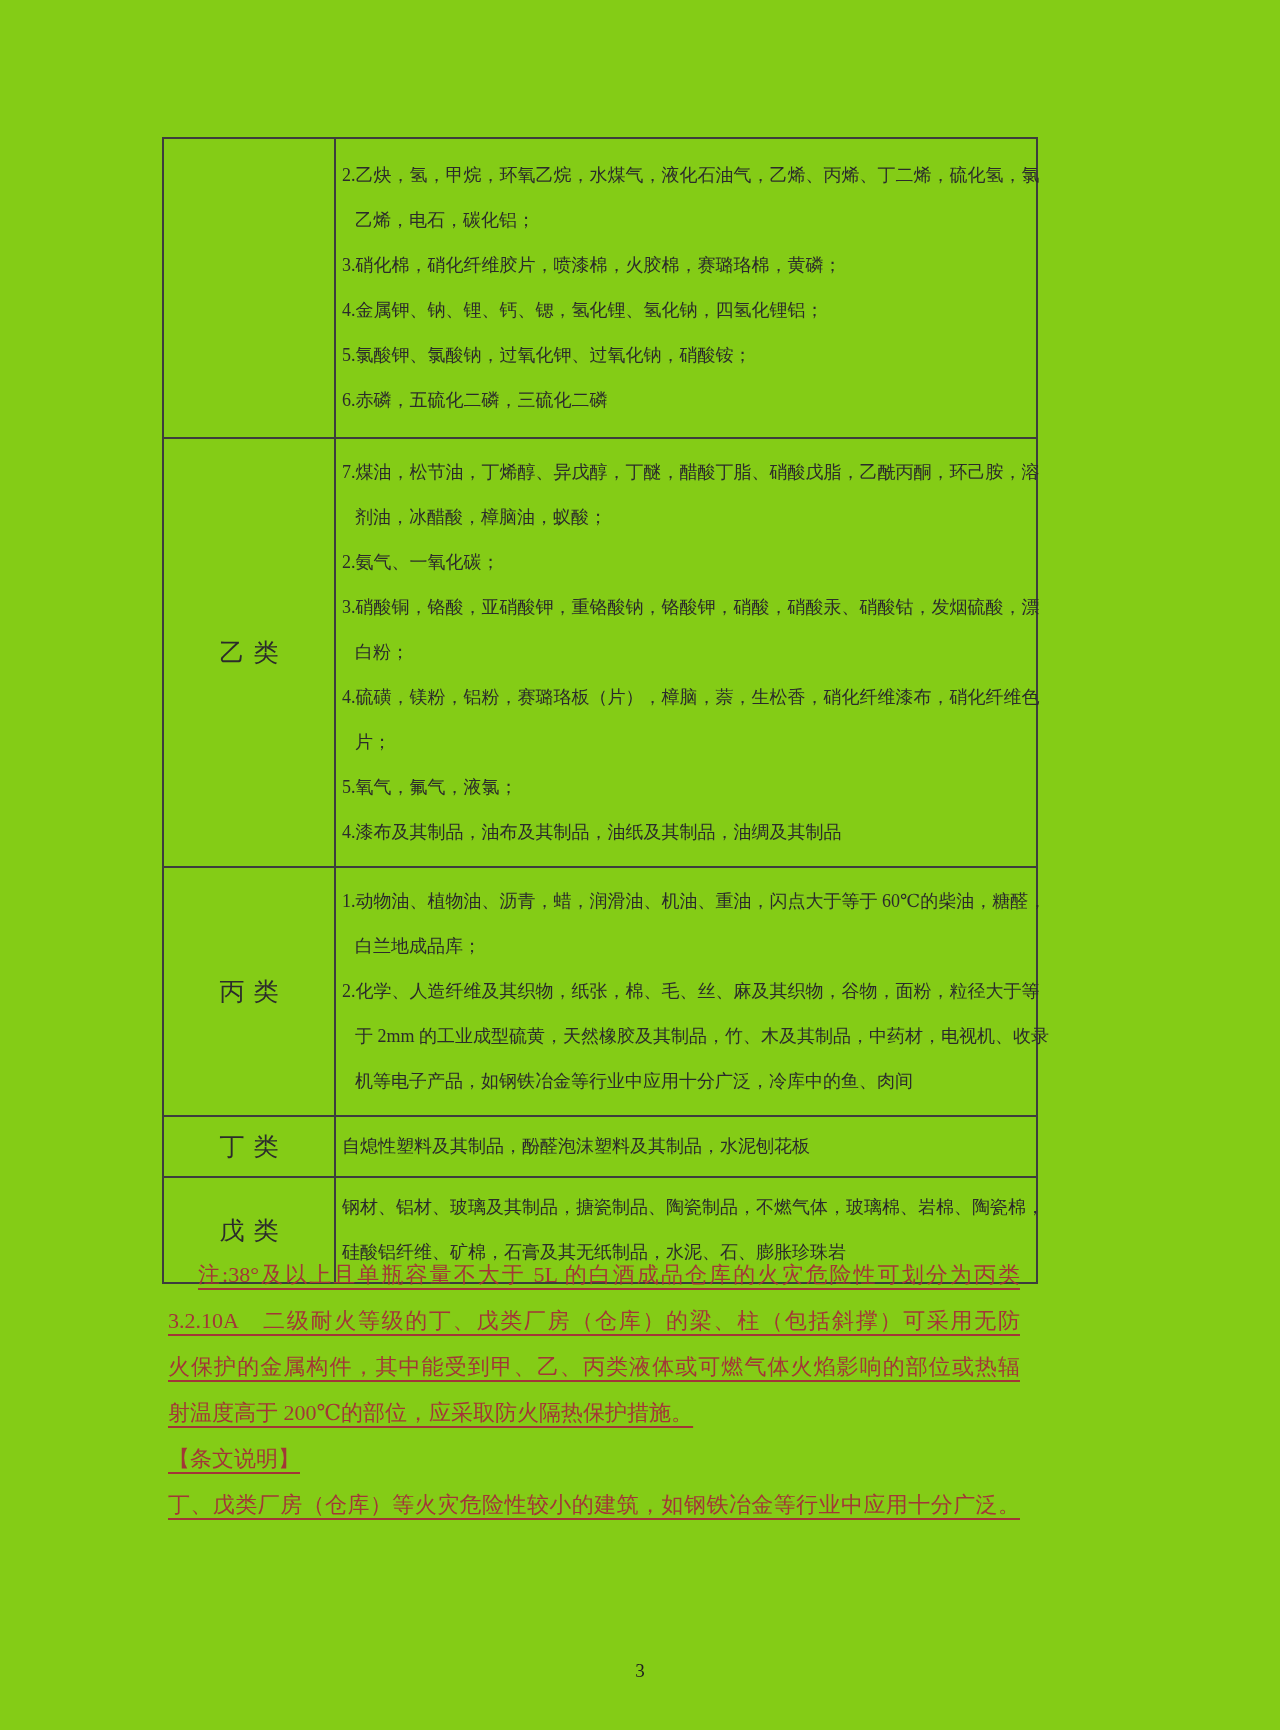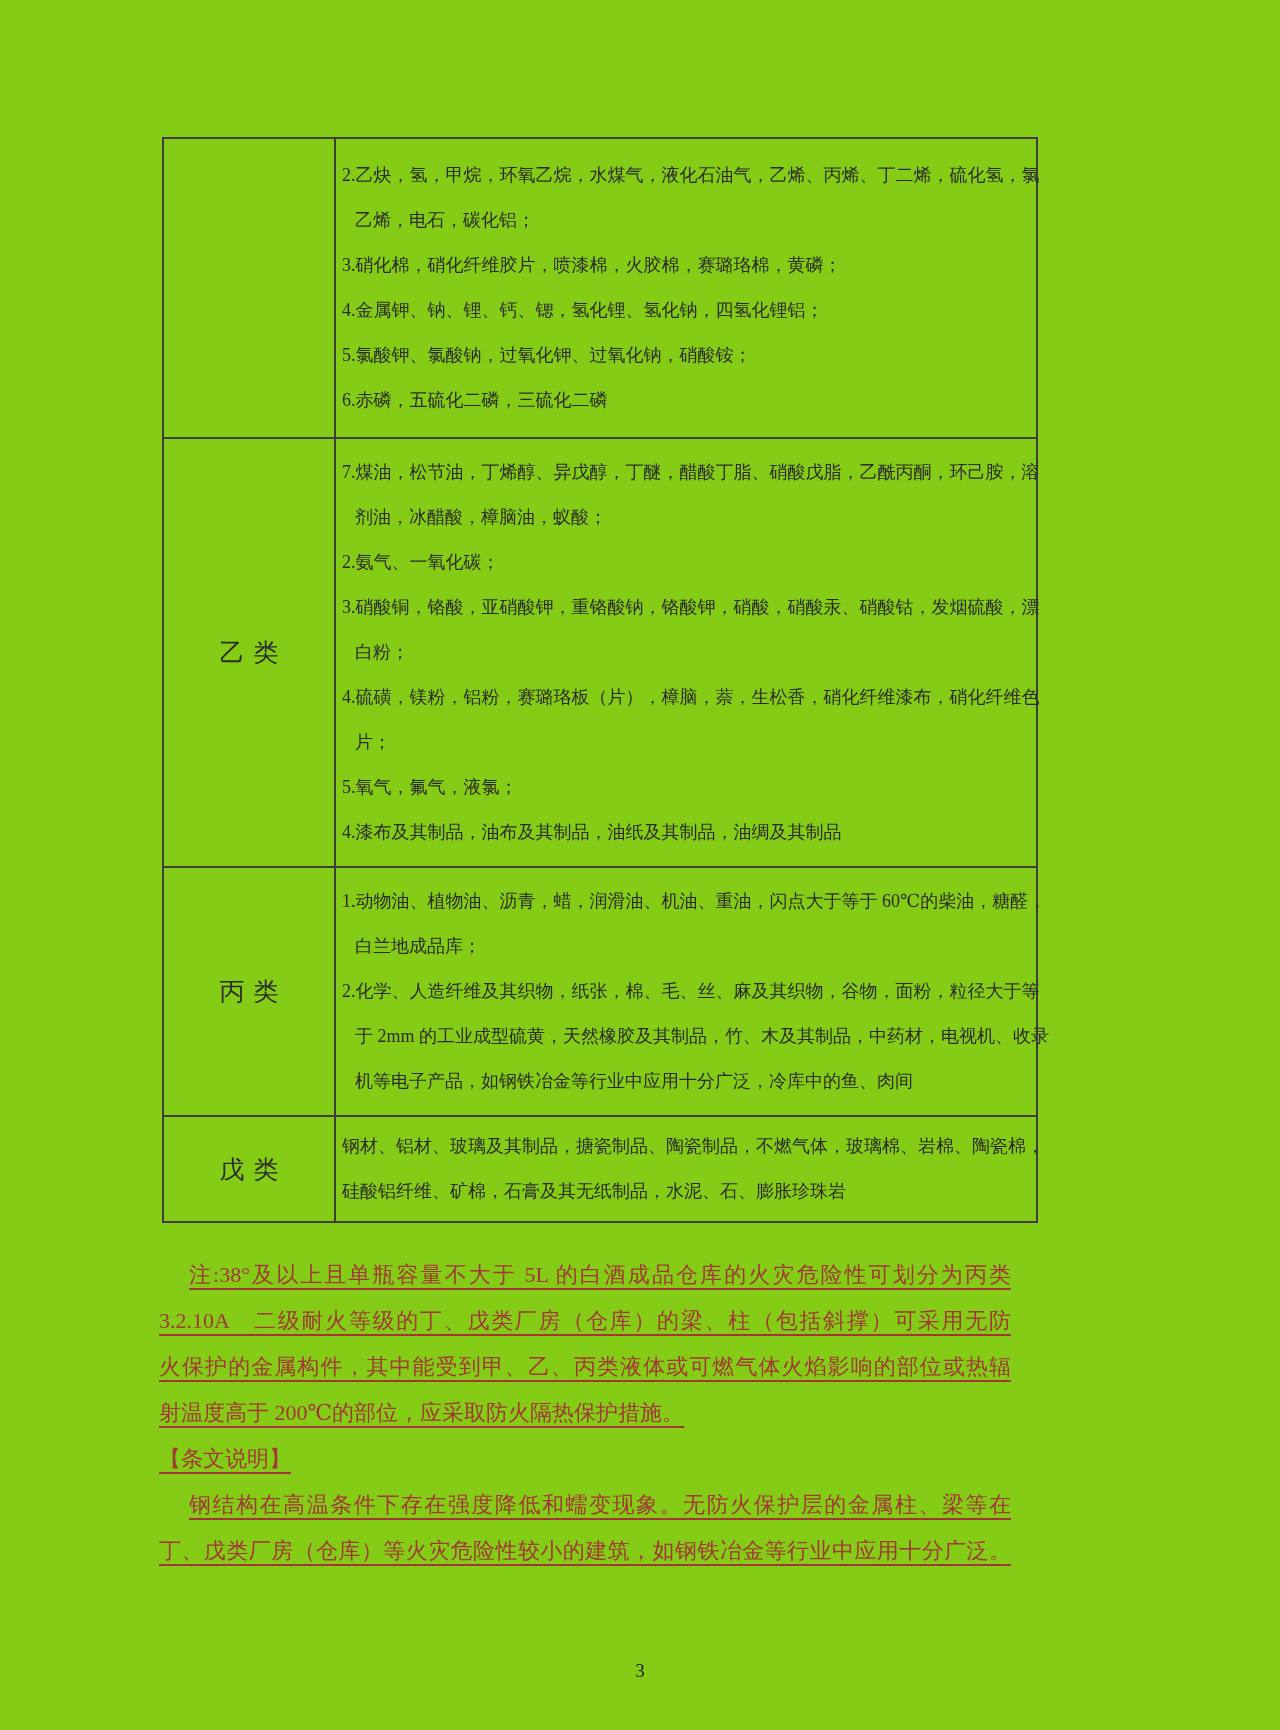--- a/index.html
+++ b/index.html
@@ -41,21 +41,21 @@
   }
   .ln.ind { padding-left: 13px; }
   tr.r0 td { height: 288px; }
   tr.r1 td { height: 417px; }
   tr.r2 td { height: 237px; }
   tr.r3 td { height: 49px; }
   tr.r4 td { height: 94px; }
 
   .red-block {
     position: absolute;
-    left: 159px;
+    left: 168px;
     top: 1252px;
     width: 852px;
   }
   .rl {
     font-size: 22px;
     line-height: 46px;
     color: #A23737;
     text-decoration: underline;
     text-decoration-thickness: 2px;
     text-underline-offset: 6px;
@@ -112,35 +112,40 @@
     <tr class="r2">
       <td class="lbl">丙类</td>
       <td class="cnt">
         <div class="ln">1.动物油、植物油、沥青，蜡，润滑油、机油、重油，闪点大于等于 60℃的柴油，糖醛，</div>
         <div class="ln ind">白兰地成品库；</div>
         <div class="ln">2.化学、人造纤维及其织物，纸张，棉、毛、丝、麻及其织物，谷物，面粉，粒径大于等</div>
         <div class="ln ind">于 2mm 的工业成型硫黄，天然橡胶及其制品，竹、木及其制品，中药材，电视机、收录</div>
         <div class="ln ind">机等电子产品，如钢铁冶金等行业中应用十分广泛，冷库中的鱼、肉间</div>
       </td>
     </tr>
+    <tr class="r3">
+      <td class="lbl">丁类</td>
+      <td class="cnt">
+        <div class="ln">自熄性塑料及其制品，酚醛泡沫塑料及其制品，水泥刨花板</div>
+      </td>
+    </tr>
     <tr class="r4">
       <td class="lbl">戊类</td>
       <td class="cnt">
         <div class="ln">钢材、铝材、玻璃及其制品，搪瓷制品、陶瓷制品，不燃气体，玻璃棉、岩棉、陶瓷棉，</div>
         <div class="ln">硅酸铝纤维、矿棉，石膏及其无纸制品，水泥、石、膨胀珍珠岩</div>
       </td>
     </tr>
   </tbody>
     </table>
 
   <div class="red-block">
     <div class="rl ind-note just">注:38°及以上且单瓶容量不大于 5L 的白酒成品仓库的火灾危险性可划分为丙类</div>
     <div class="rl just">3.2.10A　二级耐火等级的丁、戊类厂房（仓库）的梁、柱（包括斜撑）可采用无防</div>
     <div class="rl just">火保护的金属构件，其中能受到甲、乙、丙类液体或可燃气体火焰影响的部位或热辐</div>
     <div class="rl">射温度高于 200℃的部位，应采取防火隔热保护措施。</div>
     <div class="rl">【条文说明】</div>
-    <div class="rl ind-note just">钢结构在高温条件下存在强度降低和蠕变现象。无防火保护层的金属柱、梁等在</div>
     <div class="rl just">丁、戊类厂房（仓库）等火灾危险性较小的建筑，如钢铁冶金等行业中应用十分广泛。</div>
   </div>
 
   <div class="page-number">3</div>
 
 </div>
 
 </body></html>

